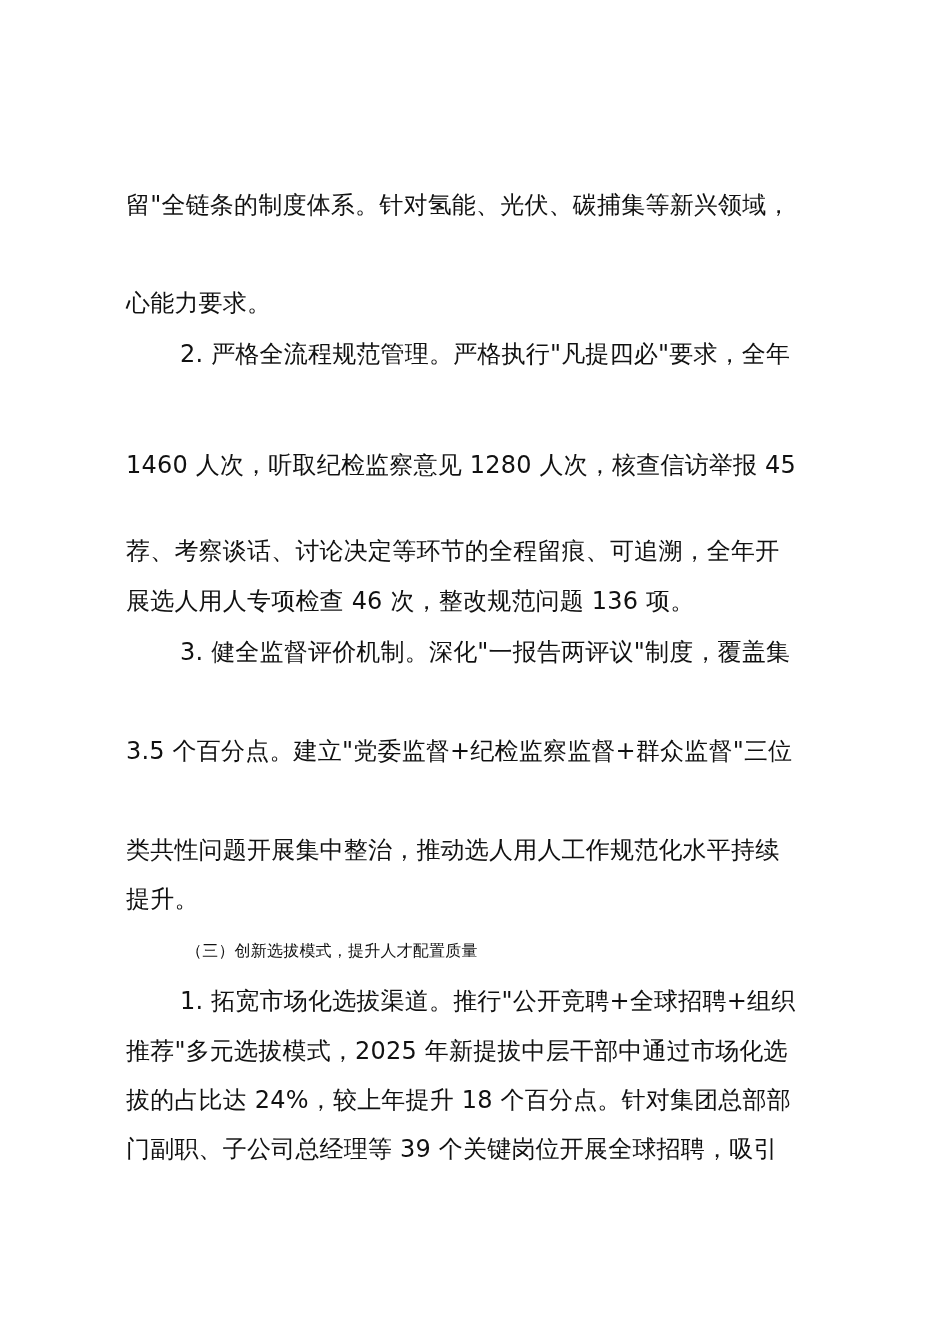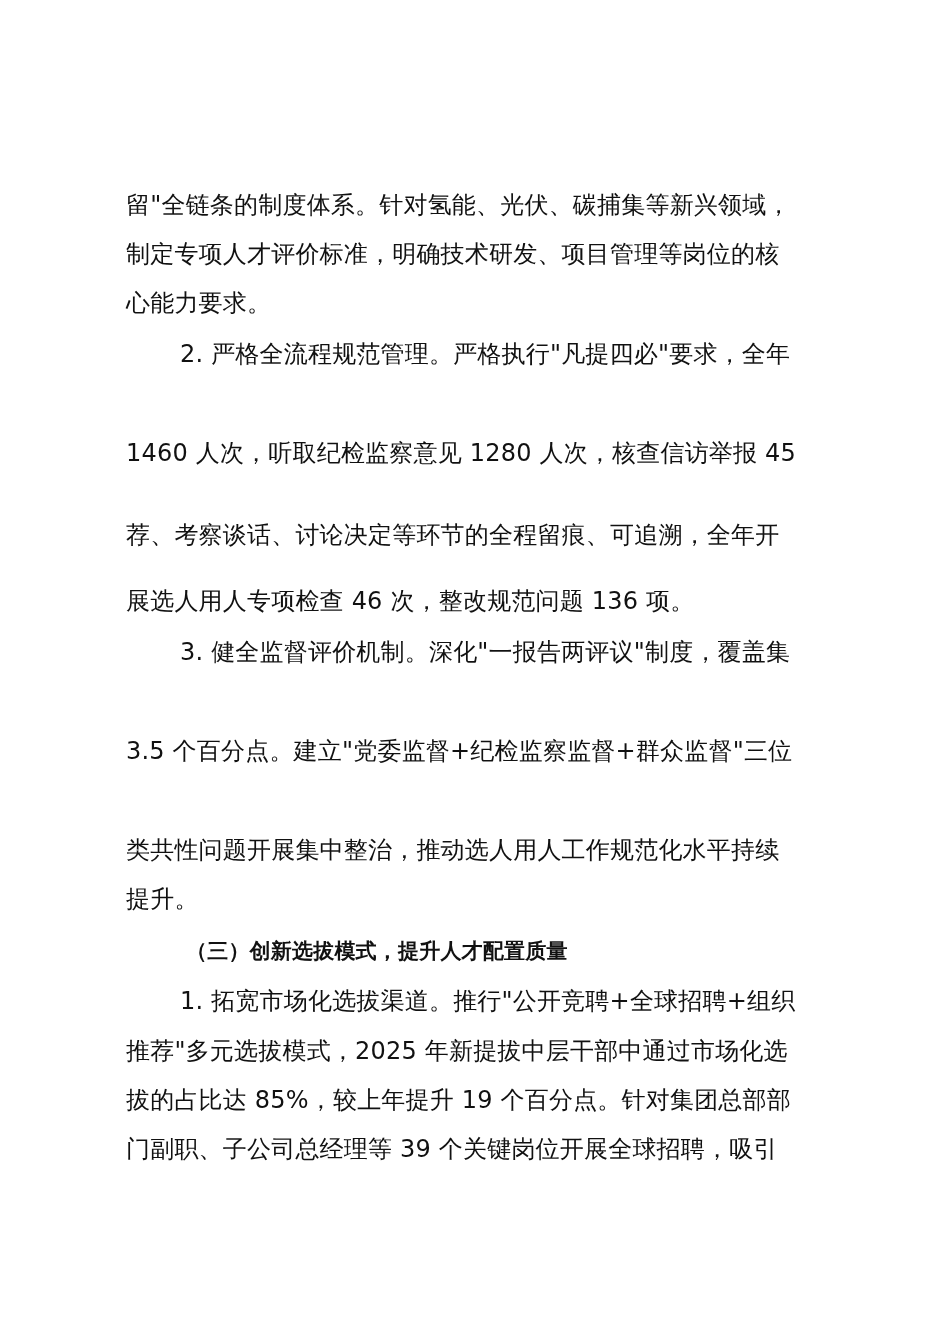--- a/index.html
+++ b/index.html
@@ -9,39 +9,38 @@
       position: absolute;
       left: 126px;
       white-space: nowrap;
       font-family: "DejaVu Sans", sans-serif;
       font-size: 24px;
       color: #111111;
       line-height: 30px;
       letter-spacing: 0.2px;
     }
     .indent { left: 180px; }
-    .heading { left: 186px; font-weight: bold; font-size: 21px; }
+    .heading { left: 186px; font-weight: normal; font-size: 16px; }
   </style>
 </head>
 <body>
 
 <div class="page">
   <div class="line" style="top:190px">留"全链条的制度体系。针对氢能、光伏、碳捕集等新兴领域，</div>
-  <div class="line" style="top:239px">制定专项人才评价标准，明确技术研发、项目管理等岗位的核</div>
   <div class="line" style="top:288px">心能力要求。</div>
 
   <div class="line indent" style="top:339px">2. 严格全流程规范管理。严格执行"凡提四必"要求，全年</div>
-  <div class="line" style="top:438px">1460 人次，听取纪检监察意见 1280 人次，核查信访举报 45</div>
-  <div class="line" style="top:520px">荐、考察谈话、讨论决定等环节的全程留痕、可追溯，全年开</div>
+  <div class="line" style="top:450px">1460 人次，听取纪检监察意见 1280 人次，核查信访举报 45</div>
+  <div class="line" style="top:536px">荐、考察谈话、讨论决定等环节的全程留痕、可追溯，全年开</div>
   <div class="line" style="top:586px">展选人用人专项检查 46 次，整改规范问题 136 项。</div>
 
   <div class="line indent" style="top:637px">3. 健全监督评价机制。深化"一报告两评议"制度，覆盖集</div>
   <div class="line" style="top:736px">3.5 个百分点。建立"党委监督+纪检监察监督+群众监督"三位</div>
   <div class="line" style="top:835px">类共性问题开展集中整治，推动选人用人工作规范化水平持续</div>
   <div class="line" style="top:884px">提升。</div>
 
   <div class="line heading" style="top:936px">（三）创新选拔模式，提升人才配置质量</div>
 
   <div class="line indent" style="top:986px">1. 拓宽市场化选拔渠道。推行"公开竞聘+全球招聘+组织</div>
   <div class="line" style="top:1036px">推荐"多元选拔模式，2025 年新提拔中层干部中通过市场化选</div>
-  <div class="line" style="top:1085px">拔的占比达 85%，较上年提升 19 个百分点。针对集团总部部</div>
+  <div class="line" style="top:1085px">拔的占比达 24%，较上年提升 18 个百分点。针对集团总部部</div>
   <div class="line" style="top:1134px">门副职、子公司总经理等 39 个关键岗位开展全球招聘，吸引</div>
 </div>
 
 </body></html>

